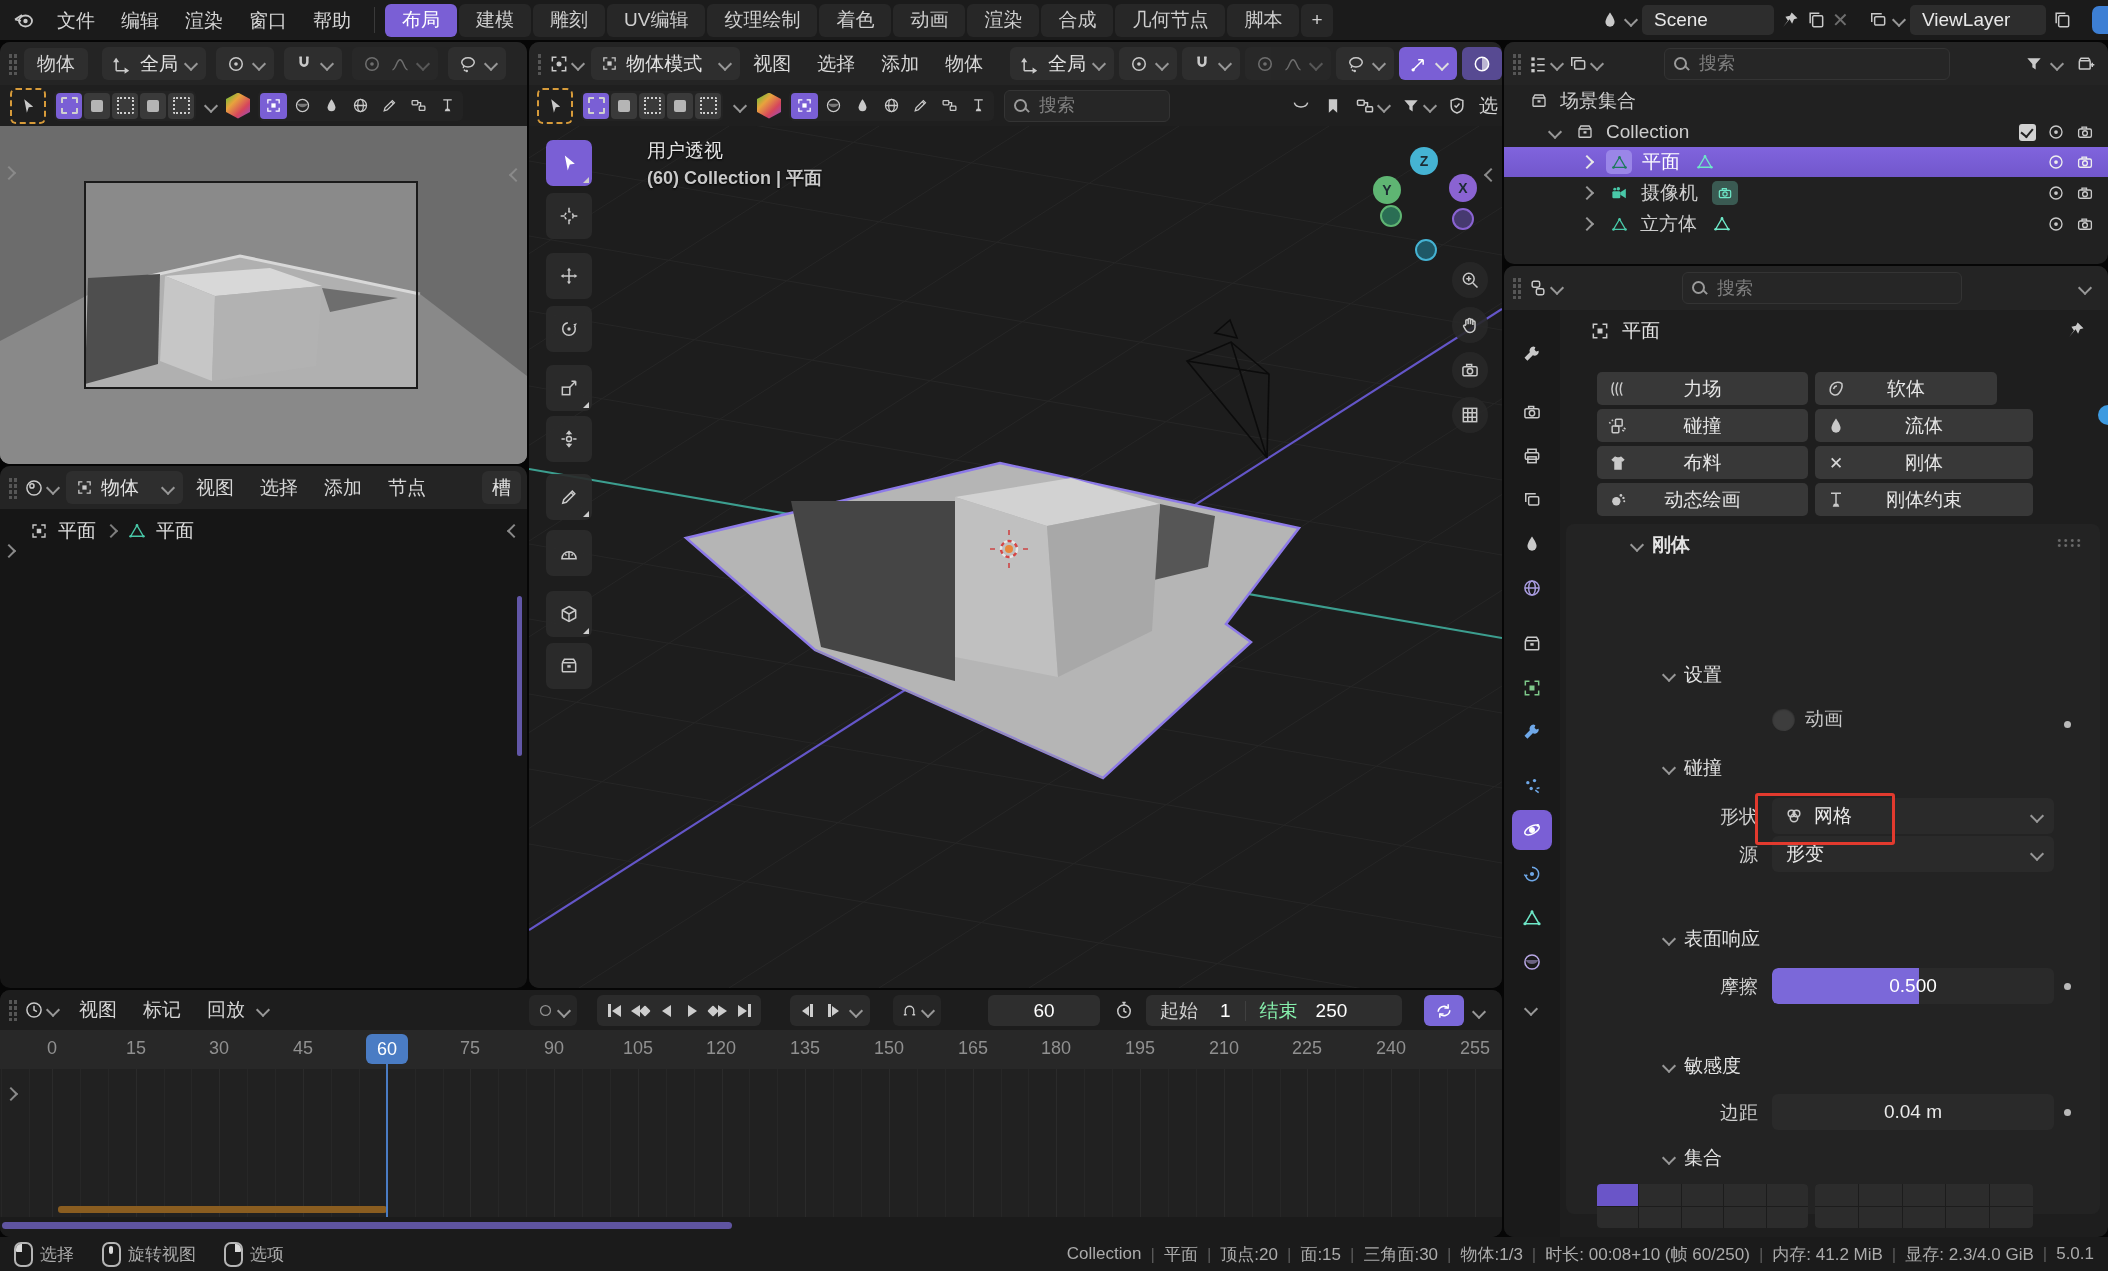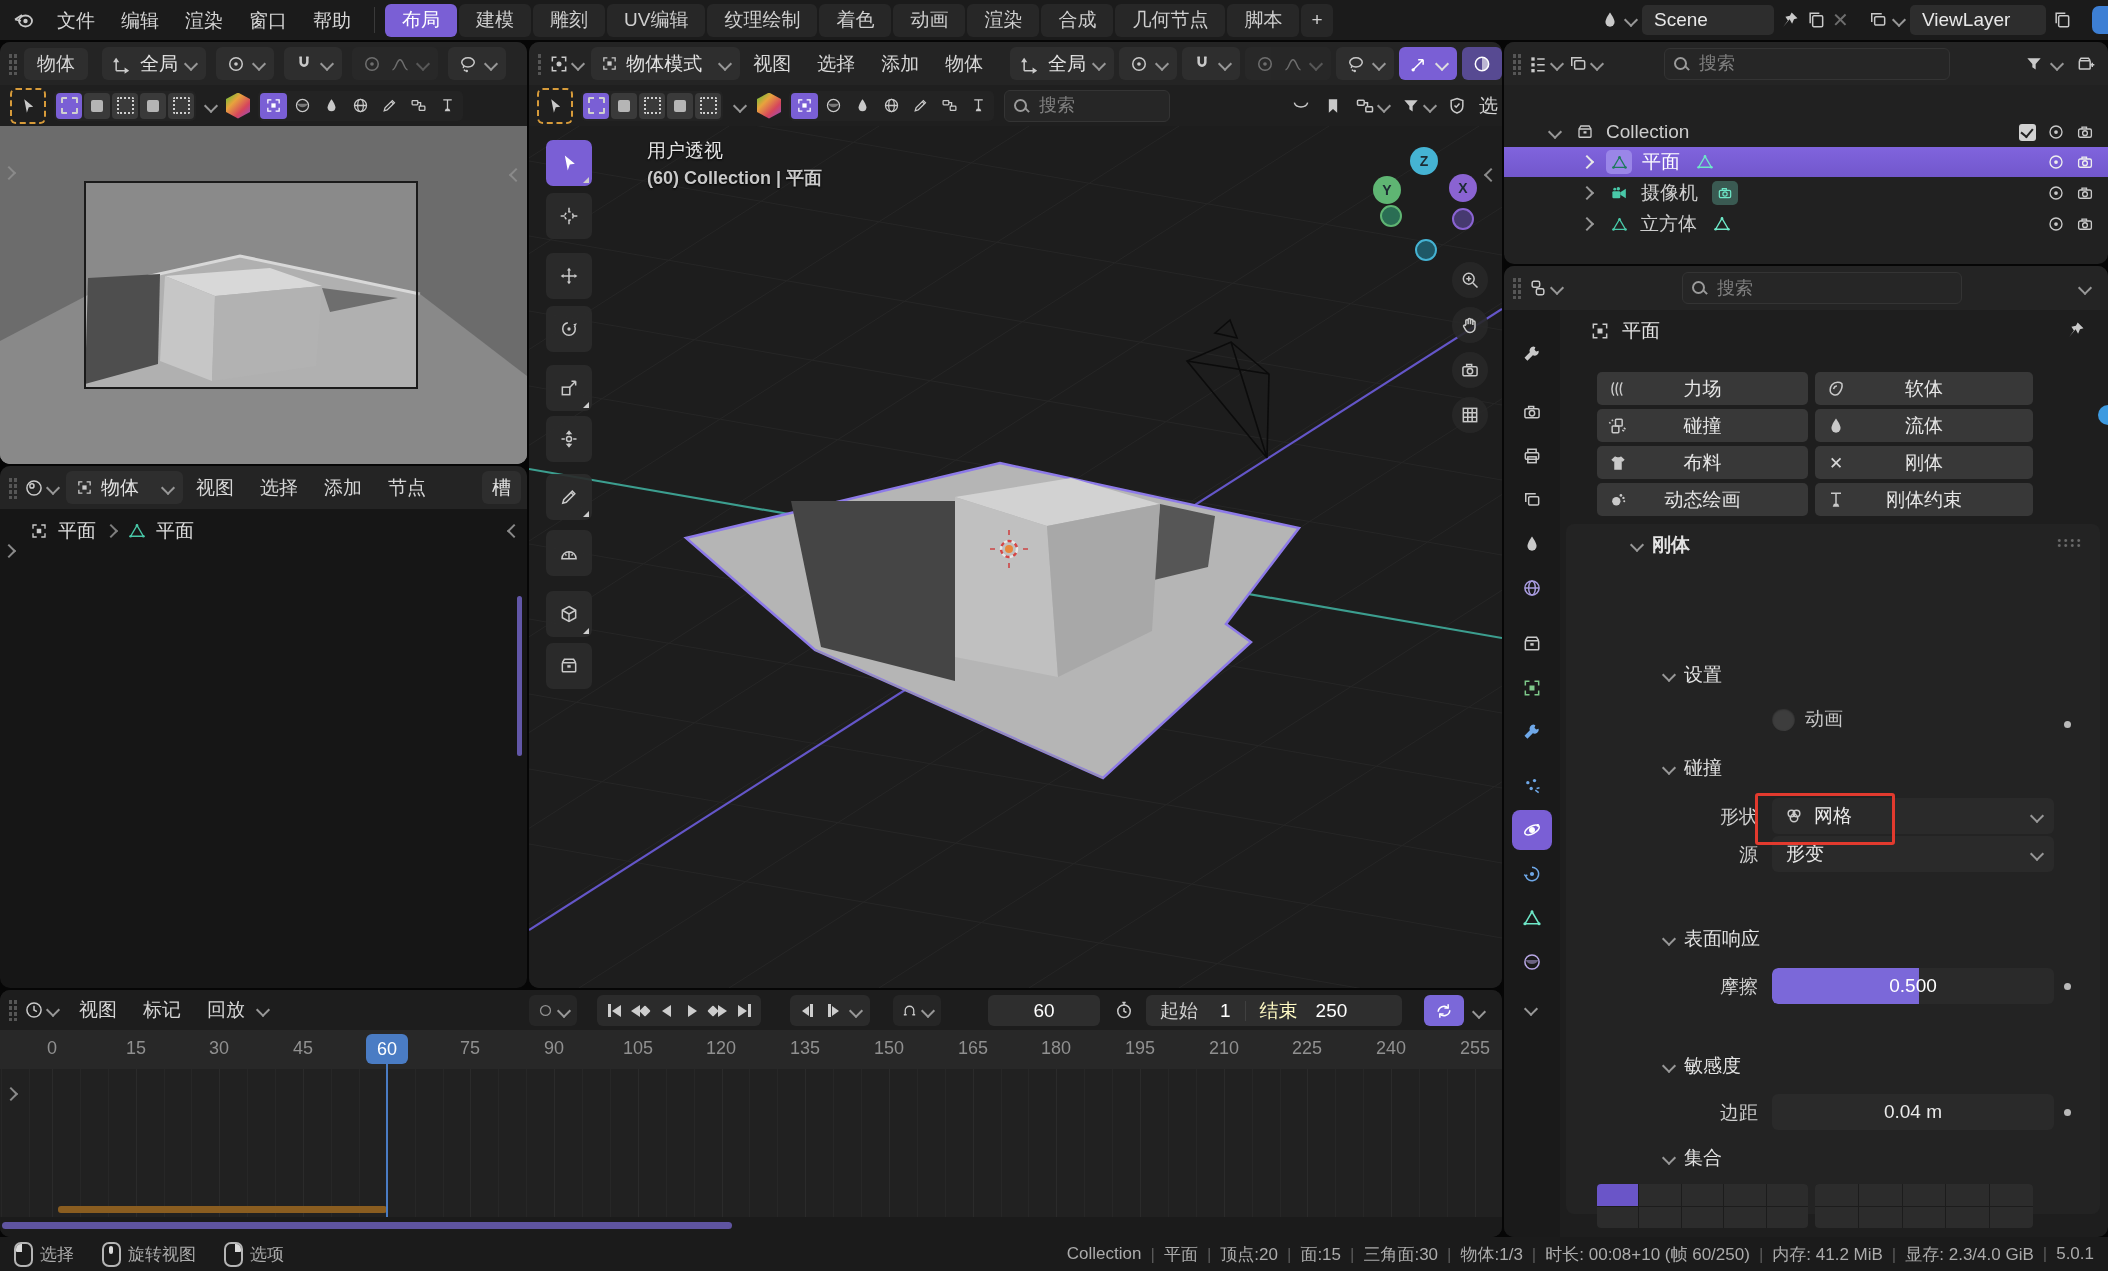--- a/index.html
+++ b/index.html
@@ -893,20 +893,27 @@
       <div style="margin-left:auto;display:flex;align-items:center;gap:8px;padding-right:12px;">
         <svg class="ic">
             <use href="#s-funnel"></use>
           </svg>
           <span class="chev"></span>
         <svg class="ic" style="margin-left:6px">
             <use href="#s-newcoll"></use>
           </svg>
       </div>
     </div>
+    <div class="orow" style="top:44px;">
+      <div style="width:26px"></div>
+      <svg class="ic" style="width:18px;height:18px">
+          <use href="#s-box"></use>
+        </svg>
+      <span style="margin-left:12px">场景集合</span>
+    </div>
     <div class="orow" style="top:75px;">
       <span class="chev" style="margin-left:46px"></span>
       <svg class="ic" style="width:18px;height:18px;margin-left:16px">
           <use href="#s-box"></use>
         </svg>
       <span style="margin-left:12px">Collection</span>
       <span class="ricons">
         <span class="ochk"></span>
         <svg class="ic" style="width:18px;height:18px">
             <use href="#s-disp"></use>
@@ -1075,21 +1082,21 @@
       <svg class="ic" style="position:absolute;right:22px;top:10px">
           <use href="#s-pin"></use>
         </svg>
 
       <div class="pbtn" style="left:37px;top:62px;width:211px">
           <svg class="ic">
             <use href="#s-forcefield"></use>
           </svg>
           <span>力场</span>
         </div>
-      <div class="pbtn" style="left:255px;top:62px;width:218px">
+      <div class="pbtn" style="left:255px;top:62px;width:182px">
           <svg class="ic">
             <use href="#s-softbody"></use>
           </svg>
           <span>软体</span>
         </div>
       <div class="pbtn" style="left:37px;top:99px;width:211px">
           <svg class="ic">
             <use href="#s-collision"></use>
           </svg>
           <span>碰撞</span>
@@ -1293,21 +1300,21 @@
         <span class="chev"></span>
       </div>
       <div class="abs" style="left:988px;top:5px;width:112px;height:31px;background:#2e2e2e;border-radius:6px;display:flex;align-items:center;justify-content:center;font-size:19px;color:#fff;">60</div>
       <svg class="ic" style="position:absolute;left:1114px;top:10px">
           <use href="#s-stopwatch"></use>
         </svg>
       <div class="abs" style="left:1146px;top:5px;width:256px;height:31px;background:#2e2e2e;border-radius:6px;display:flex;align-items:center;font-size:19px;">
         <span style="margin-left:14px;color:#cfcfcf">起始</span>
         <span style="margin-left:22px;color:#fff">1</span>
         <span style="width:1px;height:20px;background:#404040;margin:0 14px"></span>
-        <span style="color:#fef9c3">结束</span>
+        <span style="color:#86efac">结束</span>
         <span style="margin-left:18px;color:#fff">250</span>
       </div>
       <div class="abs" style="left:1424px;top:5px;width:40px;height:31px;background:#7b68d9;border-radius:6px;display:flex;align-items:center;justify-content:center">
         <svg class="ic" style="color:#fff">
             <use href="#s-sync"></use>
           </svg>
       </div>
       <span class="chev" style="position:absolute;left:1474px;top:17px"></span>
     </div>
 

